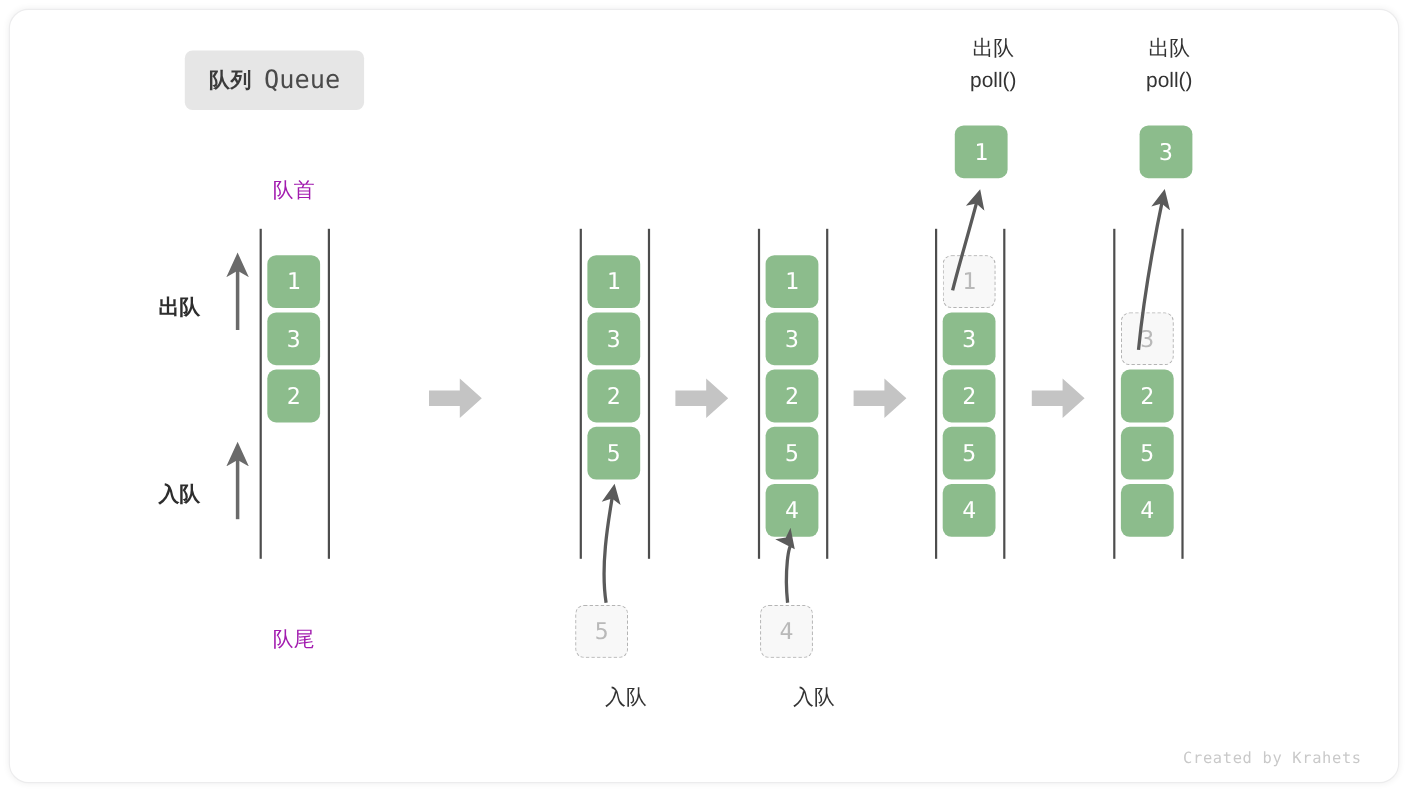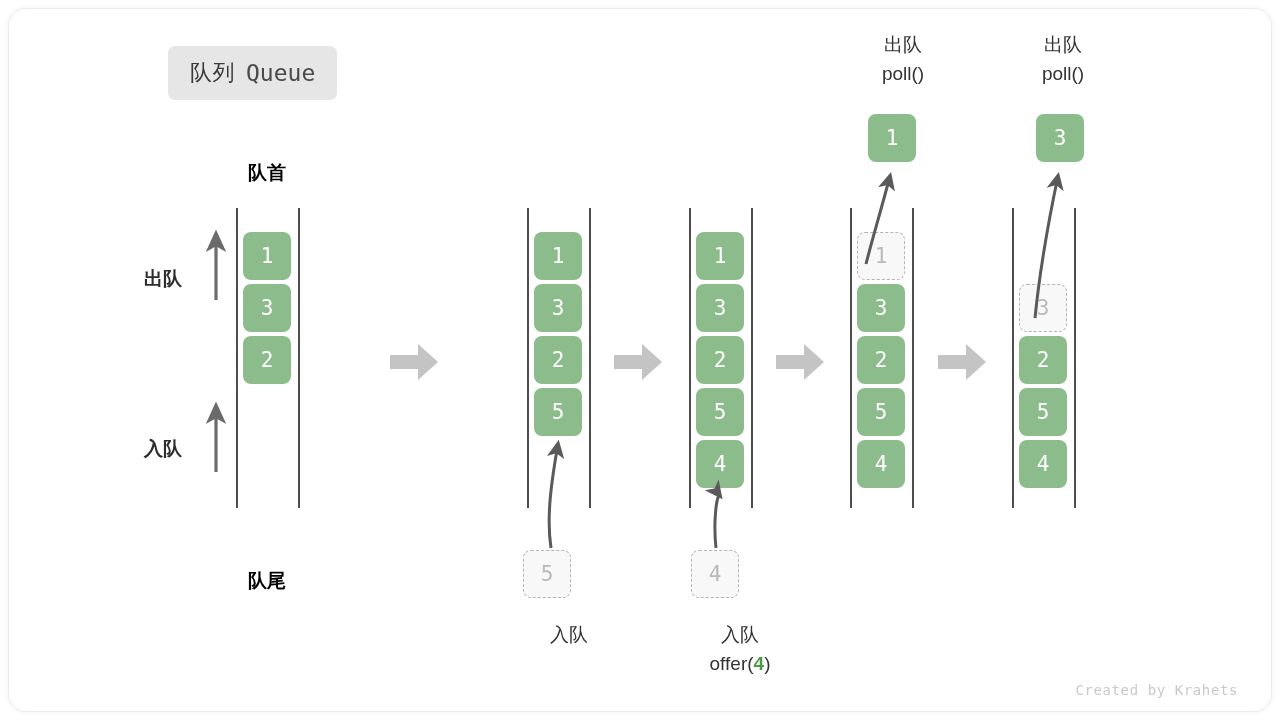--- a/index.html
+++ b/index.html
@@ -29,33 +29,33 @@
   .title-badge {
     position: absolute;
     left: 168px; top: 46px;
     height: 54px;
     padding: 0 22px;
     display: flex; align-items: center; gap: 11px;
     background: #e6e6e6;
     border-radius: 7px;
   }
   .title-cn {
-    font-size: 22px; font-weight: normal; color: #3a3a3a;
+    font-size: 19px; font-weight: bold; color: #3a3a3a;
     letter-spacing: 0.5px;
   }
   .title-en {
     font-family: "DejaVu Sans Mono", "Liberation Mono", monospace;
     font-size: 23px; color: #4a4a4a;
   }
 
   
   .abs { position: absolute; }
 
   .head-label {
-    font-size: 19px; font-weight: bold; color: #000000;
+    font-size: 19px; font-weight: normal; color: #a21caf;
     text-align: center; white-space: nowrap;
   }
   .side-label {
     font-size: 19px; font-weight: bold; color: #2d2d2d;
     white-space: nowrap;
   }
 
   .op-label {
     text-align: center; white-space: nowrap;
     line-height: 1.55;
@@ -139,21 +139,20 @@
   <div class="abs op-label" id="op-poll-2" style="left:963px; top:30px; width:200px;">
     <span class="op-cn">出队</span>
     <span class="op-code">poll()</span>
   </div>
 
   <div class="abs op-label" style="left:469px; top:620px; width:200px;">
     <span class="op-cn">入队</span>
   </div>
   <div class="abs op-label" style="left:640px; top:620px; width:200px;">
     <span class="op-cn">入队</span>
-    <span class="op-code"><span>offer(</span><span class="arg">4</span><span>)</span></span>
   </div>
 
   <div id="rails-layer">
       <div class="rail" style="left: 236px; top: 208px; height: 300px;"></div>
       <div class="rail" style="left: 298px; top: 208px; height: 300px;"></div>
       <div class="rail" style="left: 527px; top: 208px; height: 300px;"></div>
       <div class="rail" style="left: 589px; top: 208px; height: 300px;"></div>
       <div class="rail" style="left: 689px; top: 208px; height: 300px;"></div>
       <div class="rail" style="left: 751px; top: 208px; height: 300px;"></div>
       <div class="rail" style="left: 850px; top: 208px; height: 300px;"></div>

